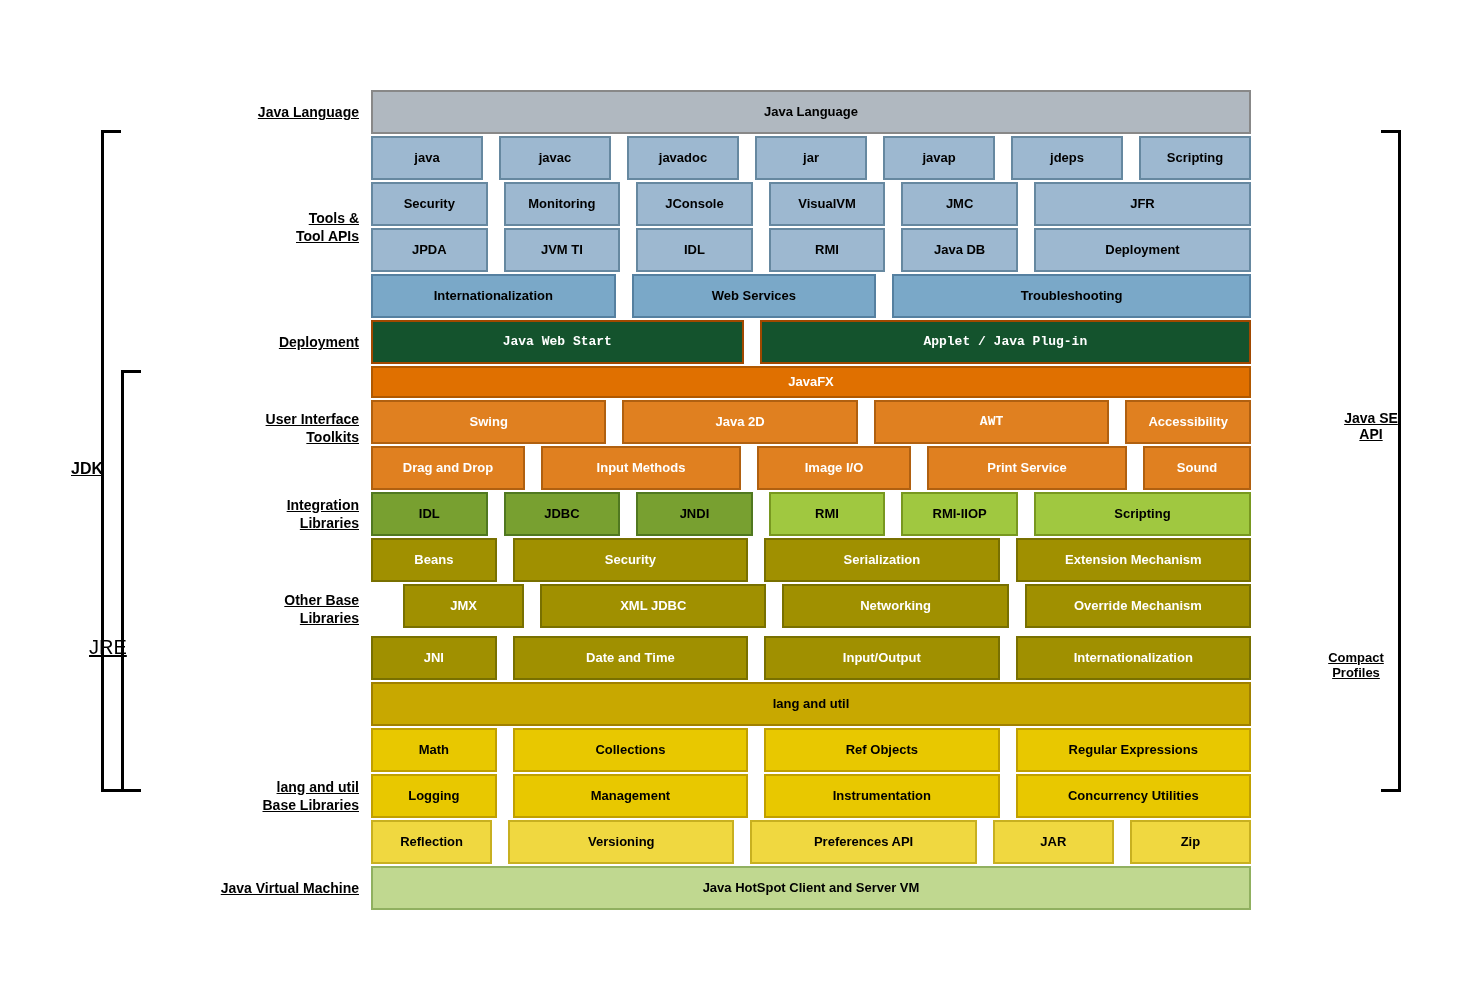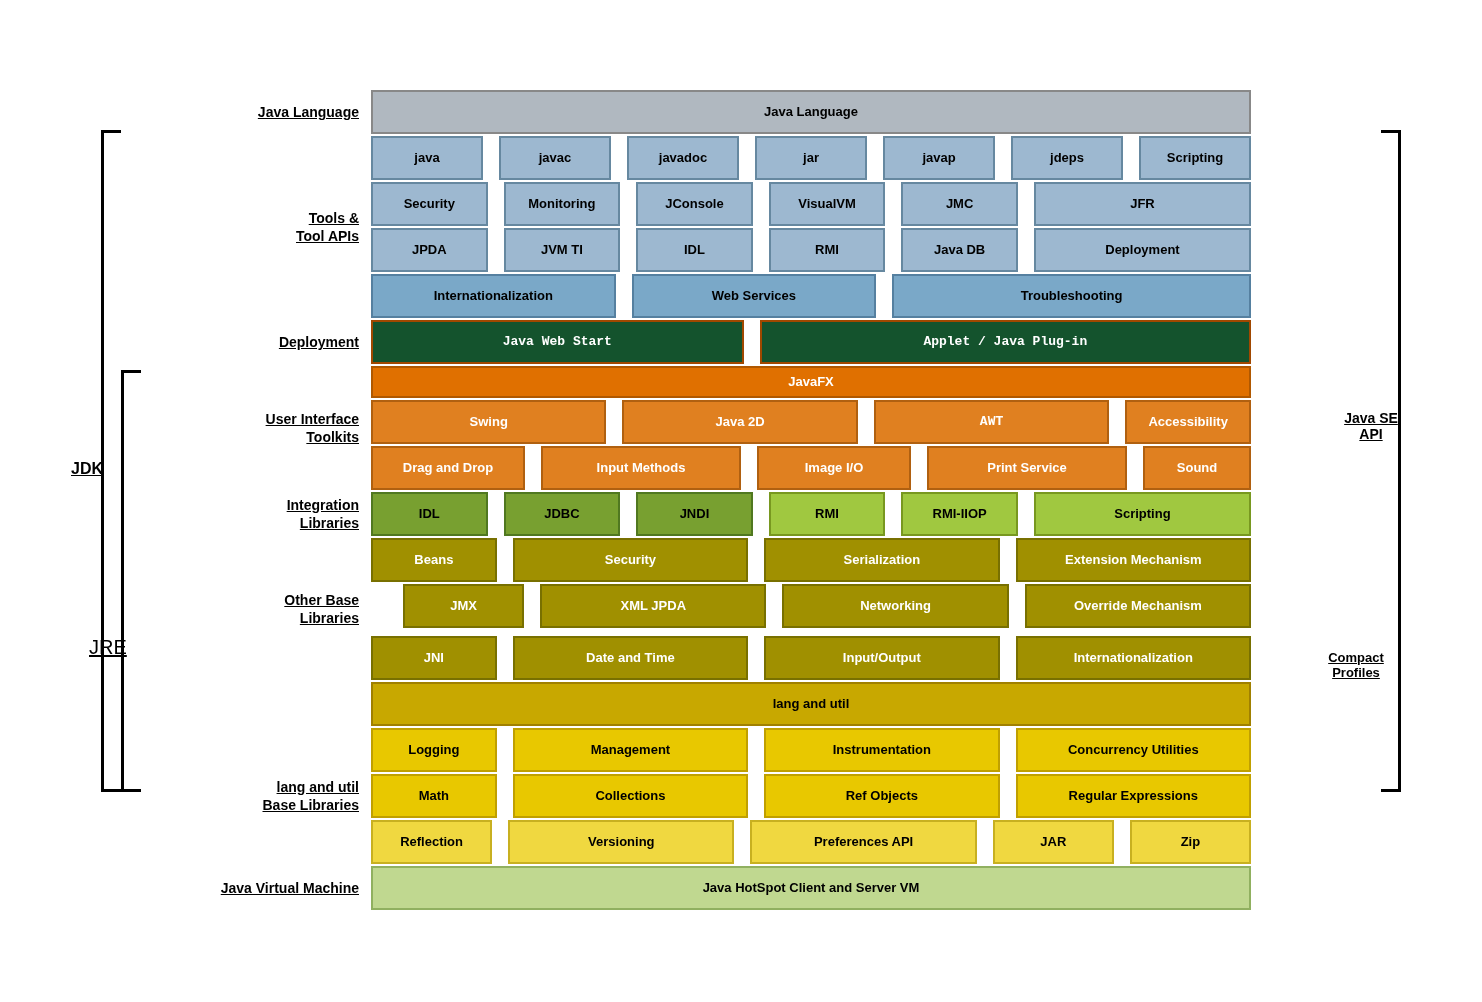--- a/index.html
+++ b/index.html
@@ -296,21 +296,21 @@
         <div class="row-label" style="text-decoration: underline;">Other Base<br>Libraries</div>
         <div class="row-content">
           <div class="grid-row" style="margin-bottom:2px;">
             <div class="cell c-olive">Beans</div>
             <div class="cell c-olive" style="flex:2;">Security</div>
             <div class="cell c-olive" style="flex:2;">Serialization</div>
             <div class="cell c-olive" style="flex:2;">Extension Mechanism</div>
           </div>
           <div class="grid-row" style="margin-bottom:8px;padding-left:32px;">
             <div class="cell c-olive">JMX</div>
-            <div class="cell c-olive" style="flex:2;">XML JPDA</div>
+            <div class="cell c-olive" style="flex:2;">XML JDBC</div>
             <div class="cell c-olive" style="flex:2;">Networking</div>
             <div class="cell c-olive" style="flex:2;">Override Mechanism</div>
           </div>
           <div class="grid-row">
             <div class="cell c-olive">JNI</div>
             <div class="cell c-olive" style="flex:2;">Date and Time</div>
             <div class="cell c-olive" style="flex:2;">Input/Output</div>
             <div class="cell c-olive" style="flex:2;">Internationalization</div>
           </div>
         </div>
@@ -320,30 +320,30 @@
         <div class="row-label"></div>
         <div class="row-content">
           <div class="cell full-row c-yellow-dark">lang and util</div>
         </div>
       </div>
 
       <div class="row-with-label">
         <div class="row-label" style="text-decoration: underline;">lang and util<br>Base Libraries</div>
         <div class="row-content">
           <div class="grid-row" style="margin-bottom:2px;">
+            <div class="cell c-yellow">Math</div>
+            <div class="cell c-yellow" style="flex:2;">Collections</div>
+            <div class="cell c-yellow" style="flex:2;">Ref Objects</div>
+            <div class="cell c-yellow" style="flex:2;">Regular Expressions</div>
+          </div>
+          <div class="grid-row" style="margin-bottom:2px;">
             <div class="cell c-yellow">Logging</div>
             <div class="cell c-yellow" style="flex:2;">Management</div>
             <div class="cell c-yellow" style="flex:2;">Instrumentation</div>
             <div class="cell c-yellow" style="flex:2;">Concurrency Utilities</div>
-          </div>
-          <div class="grid-row" style="margin-bottom:2px;">
-            <div class="cell c-yellow">Math</div>
-            <div class="cell c-yellow" style="flex:2;">Collections</div>
-            <div class="cell c-yellow" style="flex:2;">Ref Objects</div>
-            <div class="cell c-yellow" style="flex:2;">Regular Expressions</div>
           </div>
           <div class="grid-row">
             <div class="cell c-yellow-light">Reflection</div>
             <div class="cell c-yellow-light" style="flex:2;">Versioning</div>
             <div class="cell c-yellow-light" style="flex:2;">Preferences API</div>
             <div class="cell c-yellow-light">JAR</div>
             <div class="cell c-yellow-light">Zip</div>
           </div>
         </div>
       </div>

